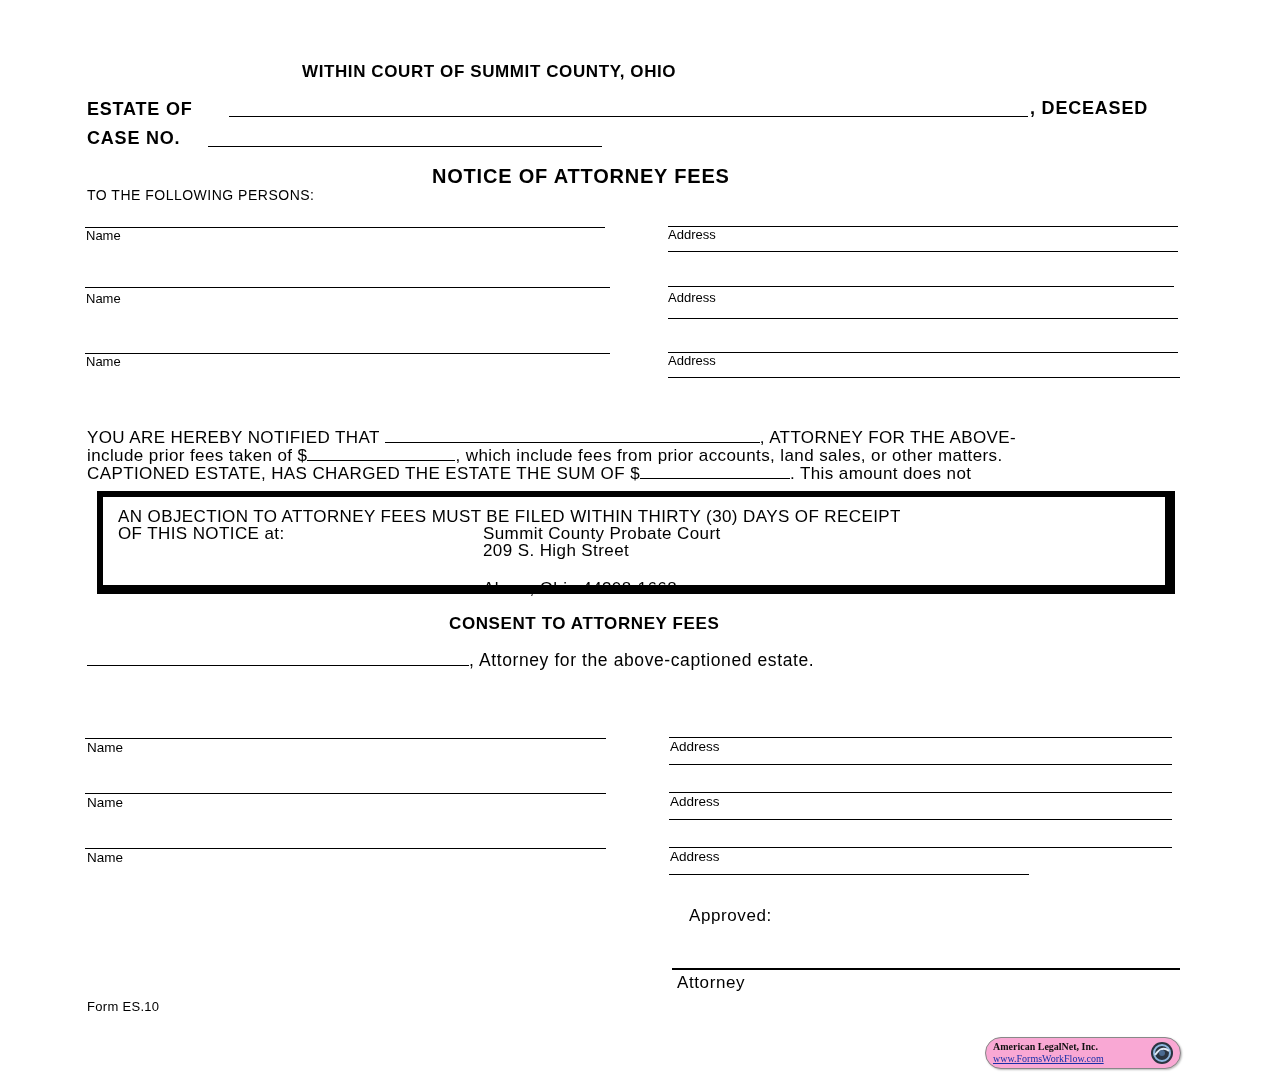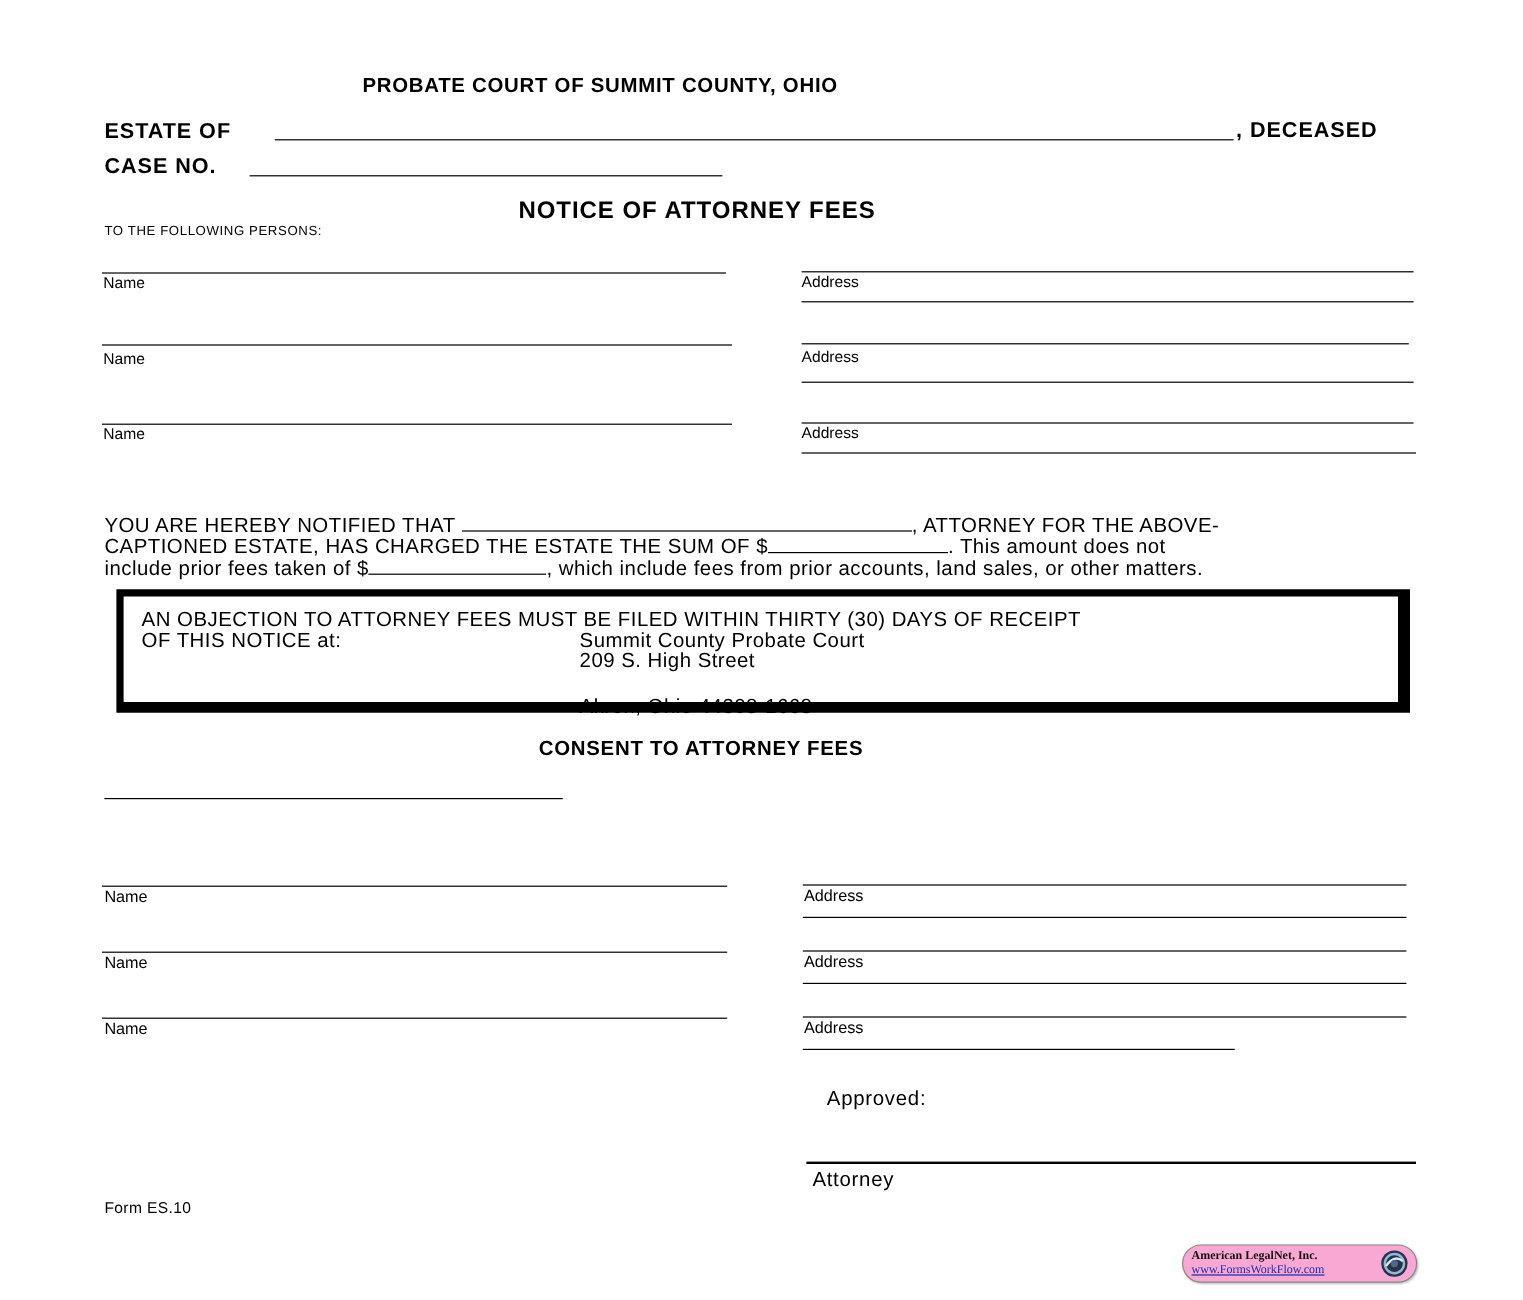--- a/index.html
+++ b/index.html
@@ -19,31 +19,31 @@
           box-shadow:1px 1px 2px #bbb; }
   .logo .t1 { position:absolute; left:7px; top:3px; font-family:"Liberation Serif", serif;
               font-weight:bold; font-size:10px; color:#111; }
   .logo .t2 { position:absolute; left:7px; top:15px; font-family:Liberation Serif, serif;
               font-size:10px; color:#1a2fa8; text-decoration:underline; }
   .logo .globe { position:absolute; right:6px; top:3px; width:24px; height:24px; }
 </style>
 </head>
 <body>
 
-<div class="abs bold" style="left:302px;top:62px;font-size:17px;letter-spacing:0.6px;">PROBATE COURT OF SUMMIT COUNTY, OHIO</div>
+<div class="abs bold" style="left:302px;top:62px;font-size:17px;letter-spacing:0.6px;">WITHIN COURT OF SUMMIT COUNTY, OHIO</div>
 
 <div class="abs bold" style="left:87px;top:99px;font-size:18px;letter-spacing:0.8px;">ESTATE OF</div>
 <div class="line" style="left:229px;top:116px;width:799px;"></div>
 <div class="abs bold" style="left:1030px;top:98px;font-size:18px;letter-spacing:0.8px;">, DECEASED</div>
 
 <div class="abs bold" style="left:87px;top:128px;font-size:18px;letter-spacing:0.8px;">CASE NO.</div>
 <div class="line" style="left:208px;top:146px;width:394px;"></div>
 
 <div class="abs bold" style="left:432px;top:165px;font-size:20px;letter-spacing:0.8px;">NOTICE OF ATTORNEY FEES</div>
-<div class="abs" style="left:87px;top:187px;font-size:11px;letter-spacing:0.5px;">TO THE FOLLOWING PERSONS:</div>
+<div class="abs" style="left:87px;top:187px;font-size:14px;letter-spacing:0.5px;">TO THE FOLLOWING PERSONS:</div>
 
 <div class="line" style="left:85px;top:227px;width:520px;"></div>
 <div class="abs caption" style="left:86px;top:228px;">Name</div>
 <div class="line" style="left:668px;top:226px;width:510px;"></div>
 <div class="abs caption" style="left:668px;top:227px;">Address</div>
 <div class="line" style="left:668px;top:251px;width:510px;"></div>
 
 <div class="line" style="left:85px;top:287px;width:525px;"></div>
 <div class="abs caption" style="left:86px;top:291px;">Name</div>
 <div class="line" style="left:668px;top:286px;width:506px;"></div>
@@ -54,39 +54,39 @@
 <div class="abs caption" style="left:86px;top:354px;">Name</div>
 <div class="line" style="left:668px;top:352px;width:510px;"></div>
 <div class="abs caption" style="left:668px;top:353px;">Address</div>
 <div class="line" style="left:668px;top:377px;width:512px;"></div>
 
 <div class="abs body-text" style="left:87px;top:428px;width:1094px;">
   <div style="display:flex;justify-content:space-between;white-space:nowrap;">
     <span><span>YOU ARE HEREBY NOTIFIED THAT</span>&nbsp;<span class="blank" style="width:375px;"></span><span>, ATTORNEY FOR THE ABOVE-</span></span>
   </div>
   <div style="white-space:nowrap;">
-    <span>CAPTIONED ESTATE, HAS CHARGED THE ESTATE THE SUM OF $</span><span class="blank" style="width:150px;"></span><span>.  This amount does not</span>
+    <span>include prior fees taken of $</span><span class="blank" style="width:148px;"></span><span>, which include fees from prior accounts, land sales, or other matters.</span>
   </div>
   <div style="white-space:nowrap;">
-    <span>include prior fees taken of $</span><span class="blank" style="width:148px;"></span><span>, which include fees from prior accounts, land sales, or other matters.</span>
+    <span>CAPTIONED ESTATE, HAS CHARGED THE ESTATE THE SUM OF $</span><span class="blank" style="width:150px;"></span><span>.  This amount does not</span>
   </div>
 </div>
 
 <div class="box"></div>
 <div class="abs body-text" style="left:118px;top:508px;">AN OBJECTION TO ATTORNEY FEES MUST BE FILED WITHIN THIRTY (30) DAYS OF RECEIPT</div>
 <div class="abs body-text" style="left:118px;top:525px;">OF THIS NOTICE at:</div>
 <div class="abs body-text" style="left:483px;top:525px;">Summit County Probate Court</div>
 <div class="abs body-text" style="left:483px;top:542px;">209 S. High Street</div>
 <div class="abs body-text" style="left:483px;top:580px;">Akron, Ohio 44308-1668</div>
 
 <div class="abs bold" style="left:449px;top:614px;font-size:17px;letter-spacing:0.6px;">CONSENT TO ATTORNEY FEES</div>
 
 <div class="abs" style="left:87px;top:651px;width:1094px;font-size:17.5px;letter-spacing:0.6px;line-height:19px;">
   <div style="white-space:nowrap;">
-    <span class="blank" style="width:382px;"></span>
+    <span class="blank" style="width:382px;"></span><span>, Attorney for the above-captioned estate.</span>
   </div>
 </div>
 
 <div class="line" style="left:85px;top:738px;width:521px;"></div>
 <div class="abs caption" style="left:87px;top:740px;font-size:13.5px;">Name</div>
 <div class="line" style="left:669px;top:737px;width:503px;"></div>
 <div class="abs caption" style="left:670px;top:739px;font-size:13.5px;">Address</div>
 <div class="line" style="left:669px;top:764px;width:503px;"></div>
 
 <div class="line" style="left:85px;top:793px;width:521px;"></div>

